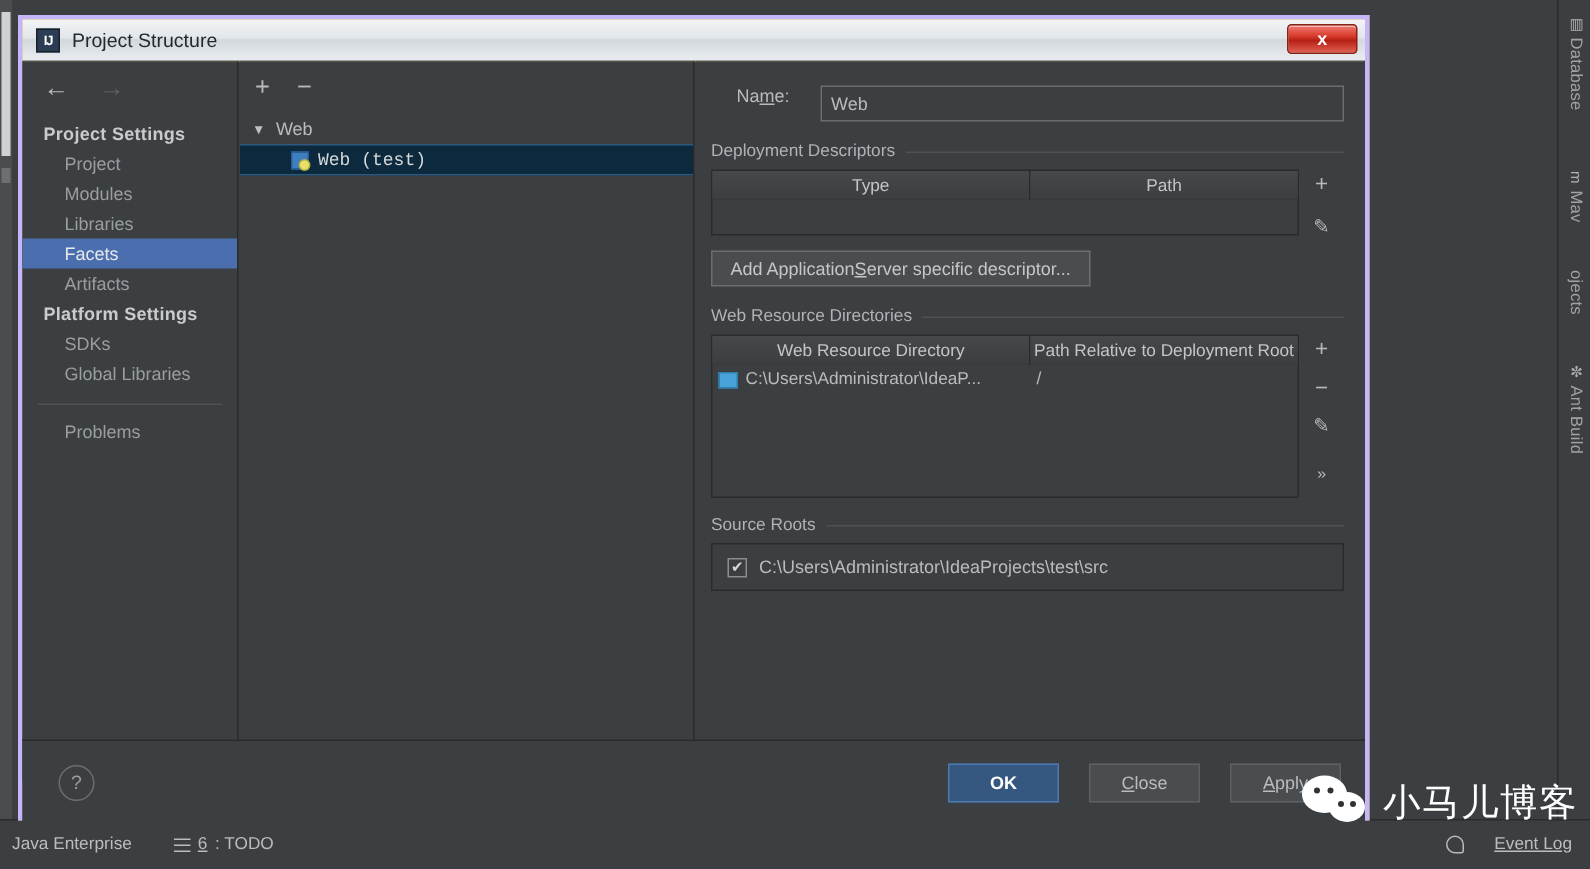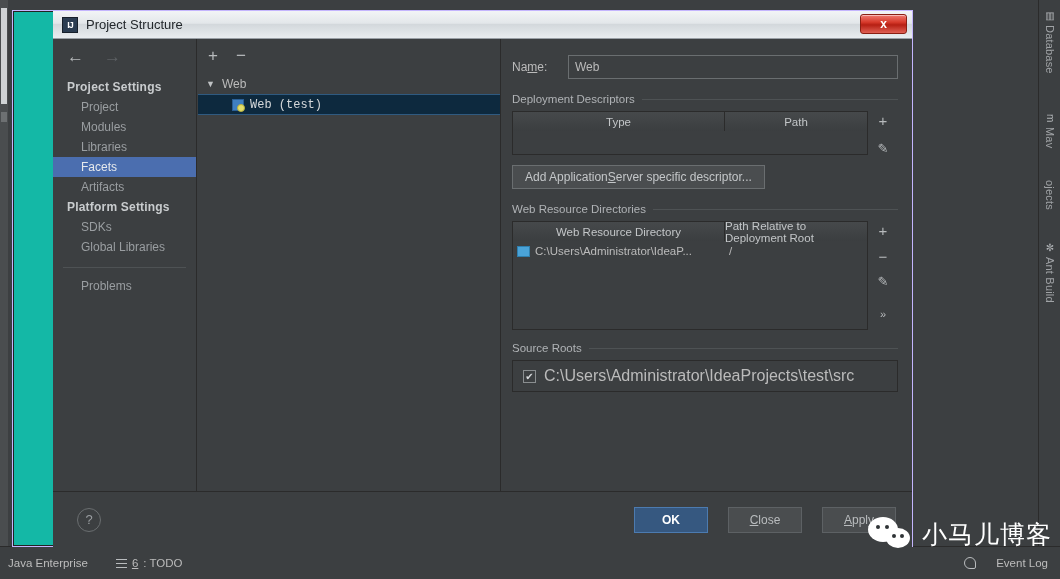--- a/index.html
+++ b/index.html
@@ -37,30 +37,29 @@
     position: absolute; left: 0; bottom: 0; width: 1060px; height: 33px;
     background: #3c3f41; border-top: 1px solid #2b2b2b;
     display: flex; align-items: center; color: #bbbbbb; font-size: 11.5px;
   }
   .sb-jee { margin-left: 8px; color:#bdbdbd; }
   .sb-todo { margin-left: 28px; display:flex; align-items:center; gap:5px; }
   .sb-todo .num { text-decoration: underline; }
   .list-icon { display:inline-block; width:11px; height:9px; position:relative; }
   .list-icon i { position:absolute; left:0; width:11px; height:1px; background:#b9bcbe; display:block; }
   .list-icon i:nth-child(1){ top:0 } .list-icon i:nth-child(2){ top:4px } .list-icon i:nth-child(3){ top:8px }
-  .sb-right { position:absolute; right: 12px; display:flex; align-items:center; gap:20px; color:#bdbdbd; font-size:11.5px; }
+  .sb-right { position:absolute; right: 12px; display:flex; align-items:center; gap:20px; color:#bdbdbd; font-size:11.5px;text-decoration:underline; }
   .evt-icon { display:inline-block; width:12px; height:12px; border:1.4px solid #b9bcbe; border-radius:50% 50% 2px 50%; }
 
   
   .dialog {
     position: absolute; left: 12px; top: 10px; width: 901px; height: 537px;
-    background: #14b8a6;
-    border: 1px solid #c4b5fd;
+    background: #eab308;
+    border: 3px solid #c4b5fd;
     box-shadow: 0 0 0 1px #222 inset;
-    padding-left: 40px;
   }
   .titlebar {
     height: 28px; width: 100%;
     background: linear-gradient(to bottom, #f2f4f6 0%, #e3e7ea 45%, #d3d8dc 50%, #e9edf0 100%);
     border-bottom: 1px solid #9aa0a6;
     display: flex; align-items: center; position: relative;
   }
   .title-icon {
     width: 16px; height: 16px; margin-left: 9px; margin-right: 8px;
     background: #2b3d52; color: #fff; font-size: 9px; font-weight: bold;
@@ -113,21 +112,21 @@
   .tree-row.child.selected { background: #0d293e; color: #d5d8da; border-top:1px solid #2f5a80; border-bottom:1px solid #2f5a80;font-family:Liberation Mono, monospace; }
   .tree-row.leaf { padding-left: 20px; }
   .web-icon { width:12px; height:12px; background:#3f7fc1; border:1px solid #2a5f96; position:relative; display:inline-block; }
   .web-icon::after { content:''; position:absolute; right:-2px; bottom:-2px; width:6px; height:6px; background:#e6e06a; border-radius:50%; border:1px solid #b5ae3d; }
 
   
   .right-pane {
     position: absolute; left: 449px; top: 0; right: 0; height: 480px; background: #3c3f41;
     padding: 12px 14px 0 10px;
   }
-  .field-row { display: flex; align-items: center; height: 24px; margin-top: 4px; }
+  .field-row { display: flex; align-items: flex-start; height: 24px; margin-top: 4px; margin-left: 17px; }
   .field-label { font-size: 12px; color: #bbbbbb; width: 56px; }
   .field-label u { text-decoration: underline; }
   .text-input {
     flex: 1; height: 24px; background: #3c3f41; border: 1px solid #6a6e70;
     color: #bbbbbb; font-size: 12px; padding: 0 6px; display: flex; align-items: center;
   }
 
   .group { margin-top: 14px; }
   .group-title { display:flex; align-items:center; gap:7px; font-size:11.5px; color:#b0b3b6; }
   .group-title .line { flex:1; height:1px; background:#4e5254; }
@@ -154,21 +153,21 @@
 
   .btn {
     display: inline-flex; align-items: center; justify-content: center;
     height: 24px; padding: 0 12px;
     background: #4a4d4f; border: 1px solid #6a6e70; color: #c4c7c9; font-size: 12px;
   }
   .btn u { text-decoration: underline; }
 
   .src-box { border: 1px solid #2b2b2b; background:#3c3f41; margin-top: 6px; height: 32px; display:flex; align-items:center; padding-left: 10px; gap:8px; }
   .chk { width: 13px; height: 13px; border: 1px solid #8a8e90; background: #3c3f41; color: #d6d9db; font-size: 10px; display:flex; align-items:center; justify-content:center; }
-  .src-text { font-size: 16px; color: #bbbbbb; }
+  .src-text { font-size: 12px; color: #bbbbbb; }
 
   
   .dlg-footer {
     position: absolute; left: 0; bottom: 0; width: 100%; height: 56px;
     background: #3c3f41; border-top: 1px solid #2b2b2b;
     display: flex; align-items: center;
   }
   .help-btn {
     margin-left: 24px; width: 24px; height: 24px; border-radius: 50%;
     border: 1px solid #6a6e70; color: #9a9ea1; font-size: 13px;

